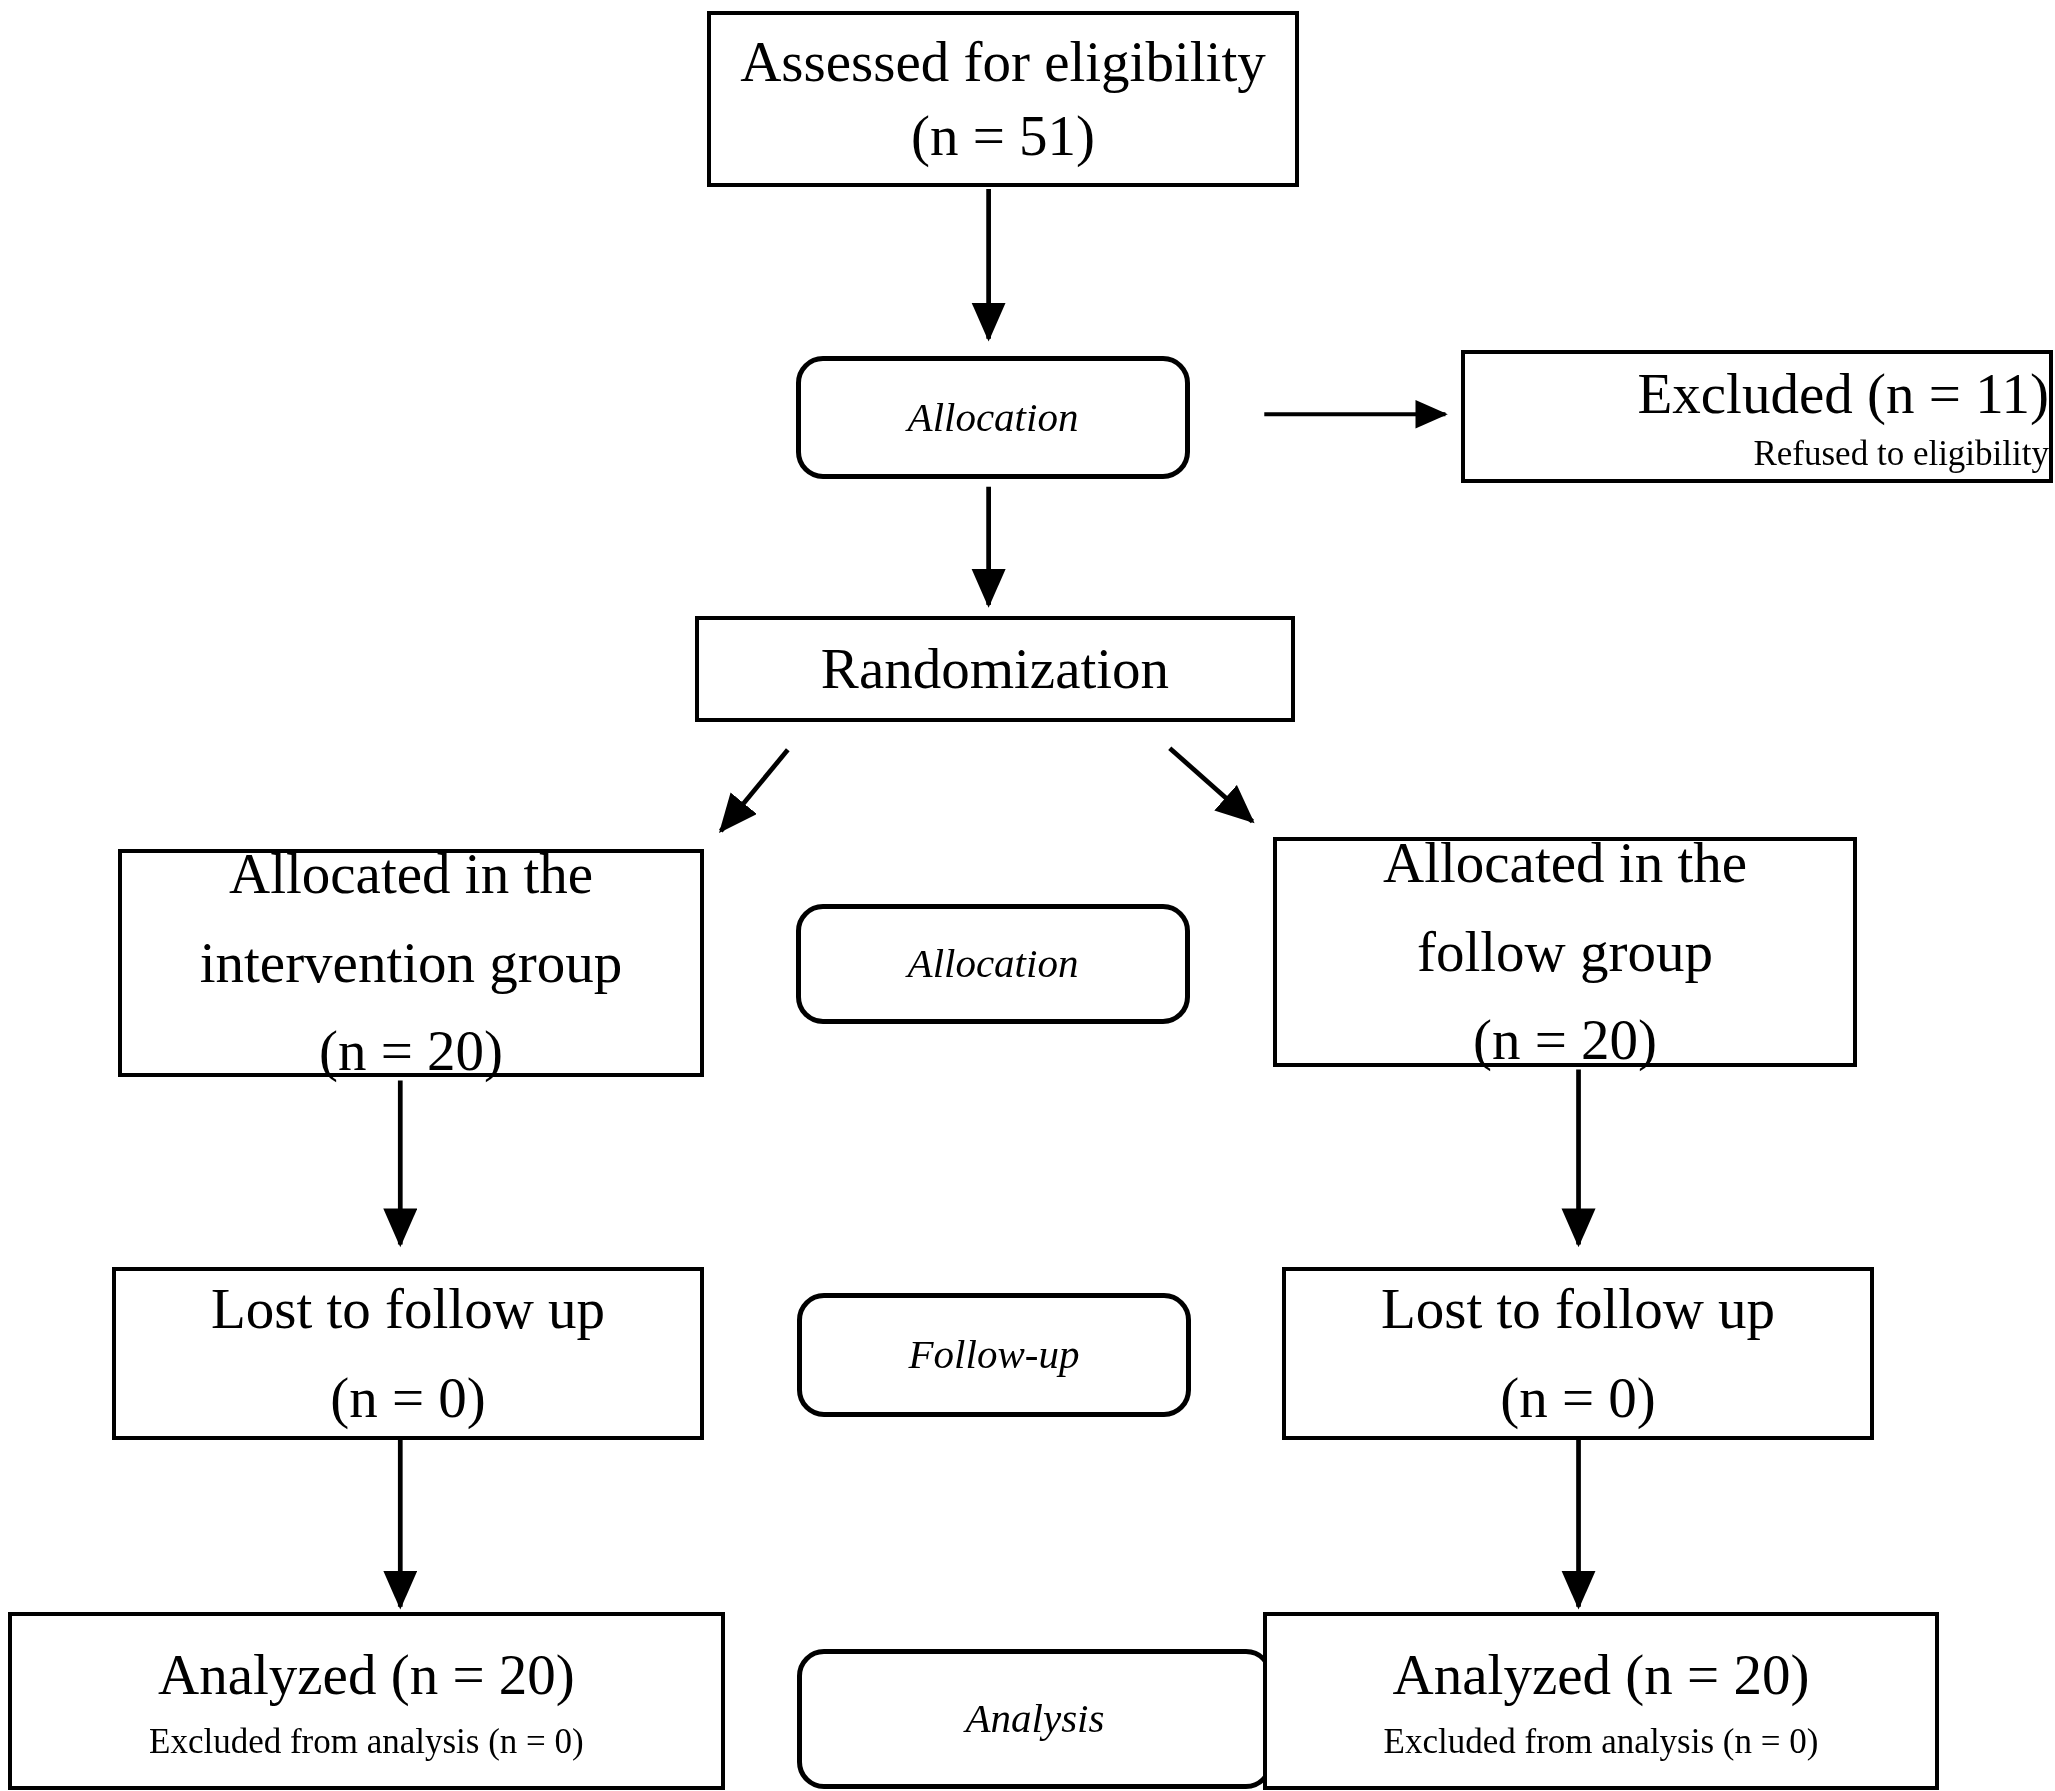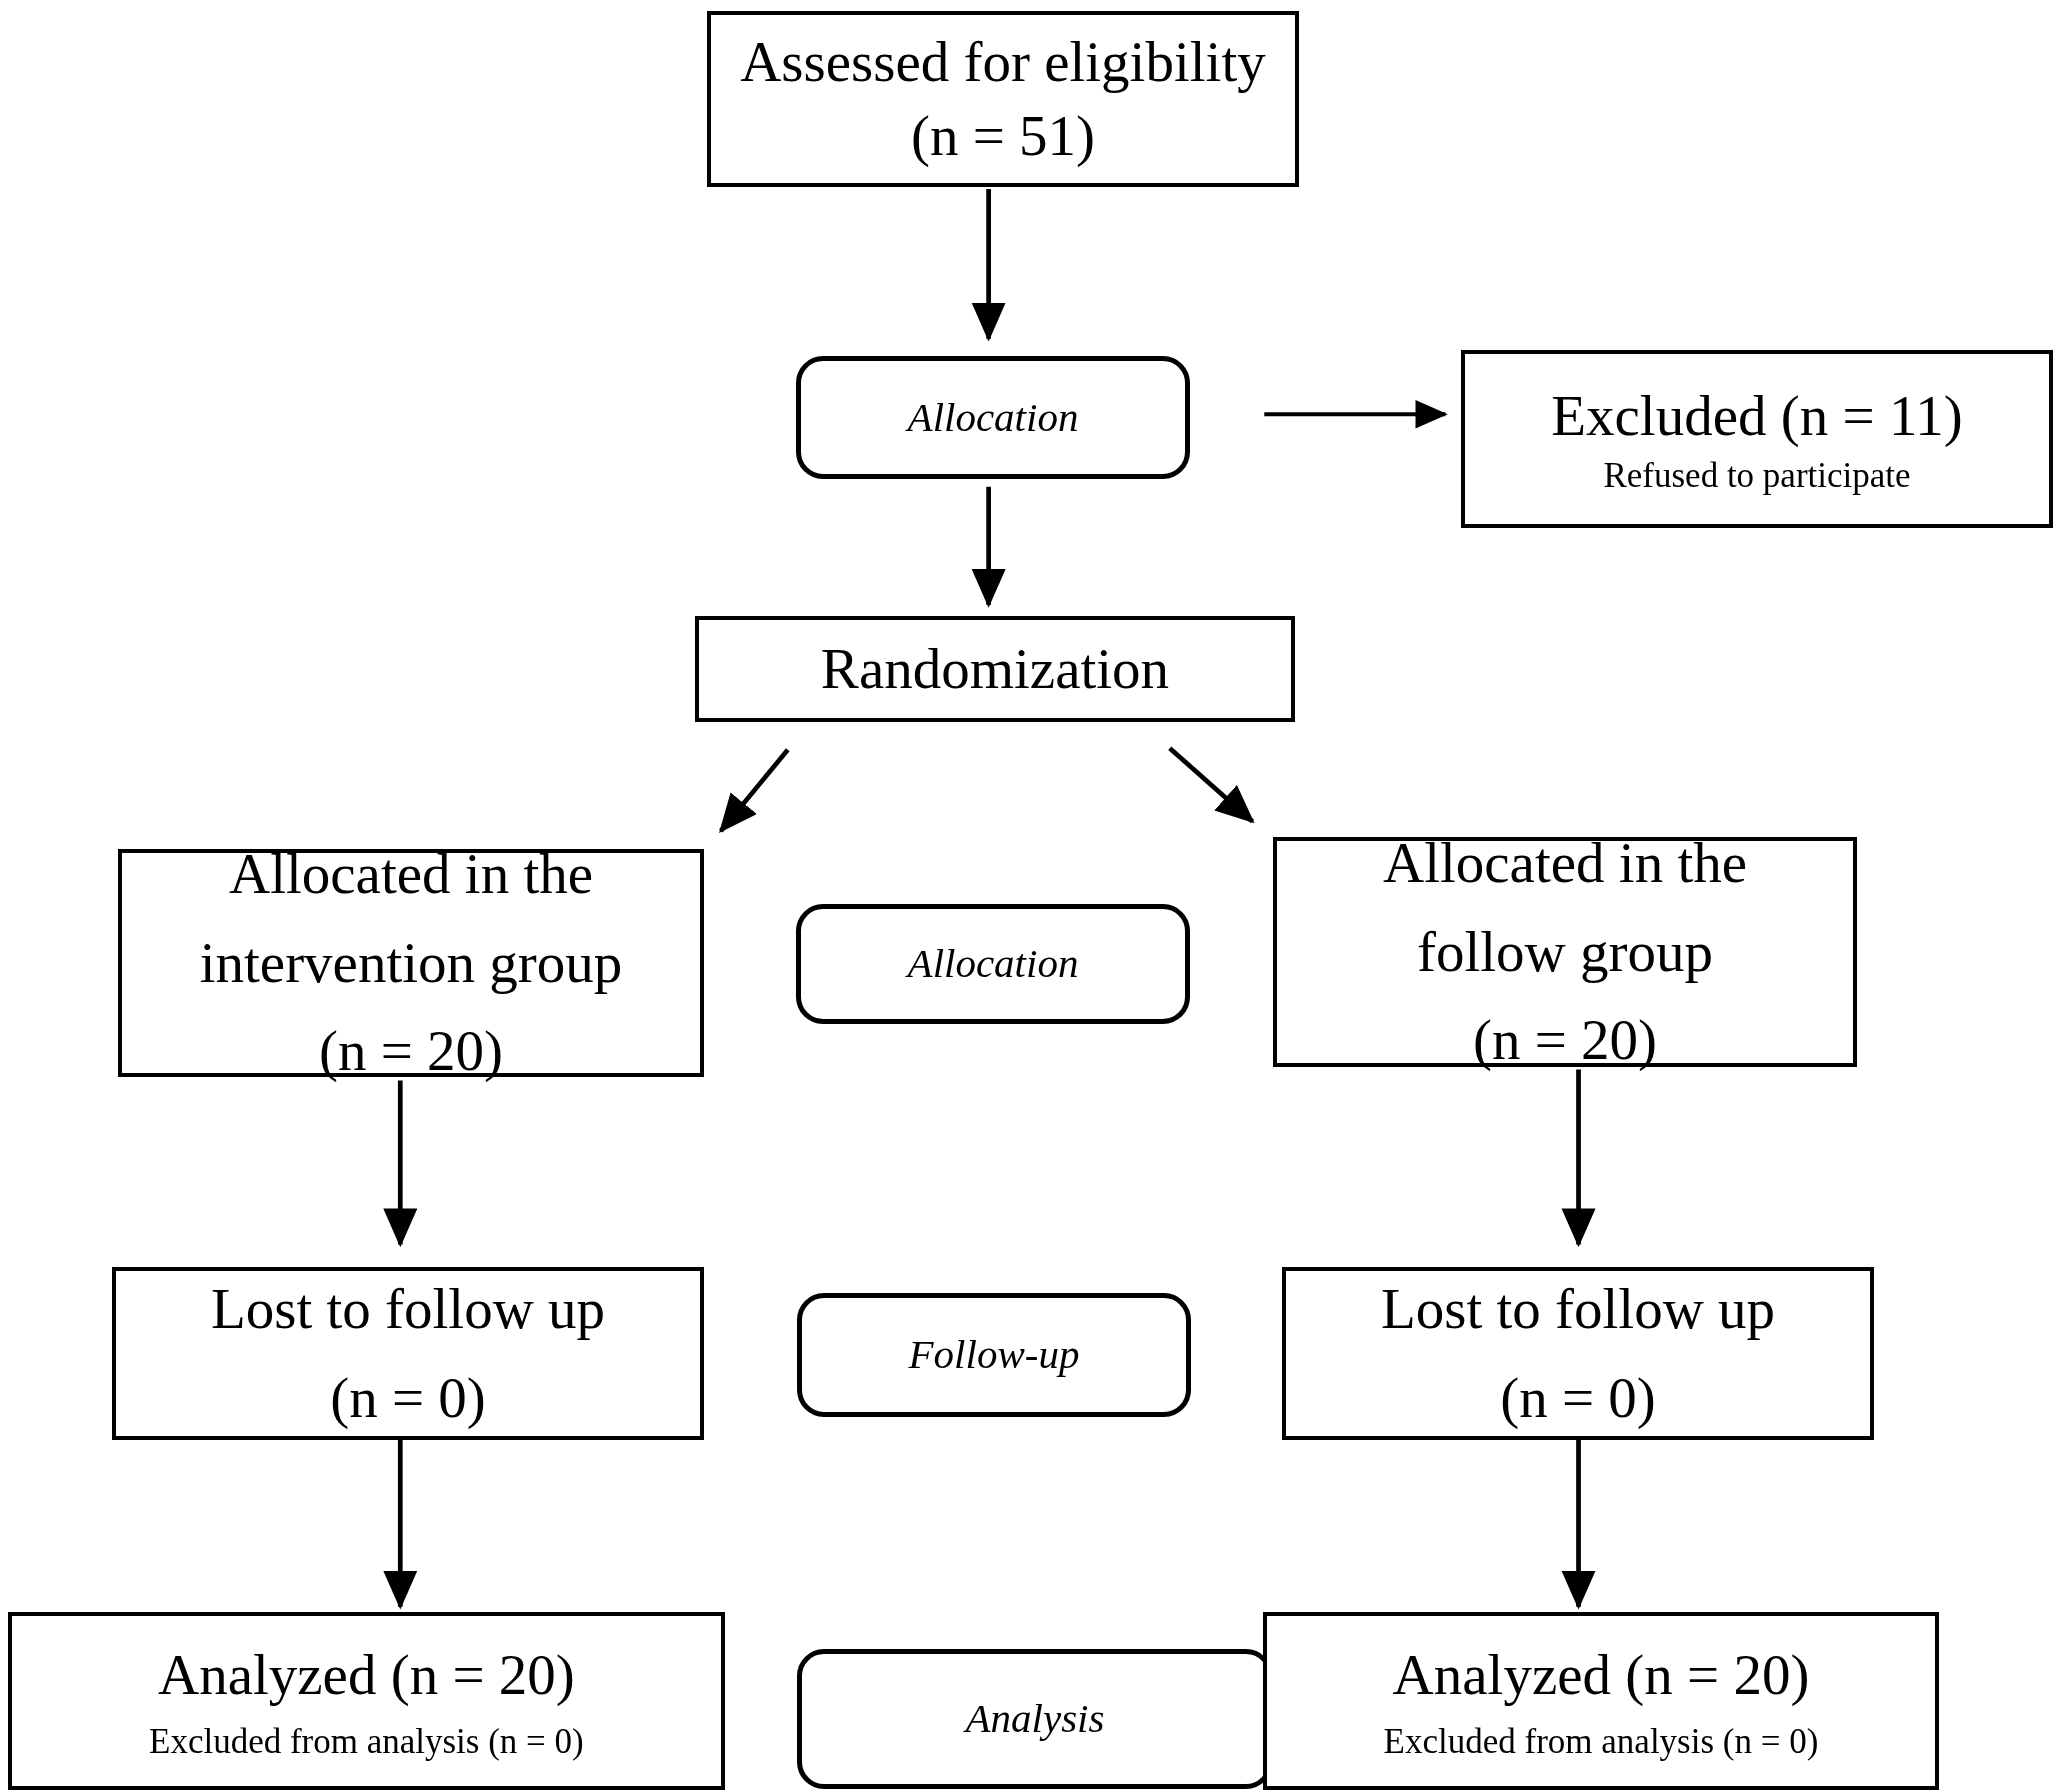--- a/index.html
+++ b/index.html
@@ -88,23 +88,23 @@
 
   <div class="node" style="left:707px; top:11px; width:592px; height:176px;">
     <span class="line">Assessed for eligibility</span>
     <span class="line">(n = 51)</span>
   </div>
 
   <div class="node rounded" style="left:796px; top:356px; width:394px; height:123px;">
     <span class="stage-label">Allocation</span>
   </div>
 
-  <div class="node" style="left:1461px; top:350px; width:592px; height:178px;">
+  <div class="node" style="left:1461px; top:350px; width:592px; height:133px;align-items:flex-end;">
     <span class="line">Excluded (n = 11)</span>
-    <span class="line small">Refused to participate</span>
+    <span class="line small">Refused to eligibility</span>
   </div>
 
   <div class="node" style="left:695px; top:616px; width:600px; height:106px;">
     <span class="line">Randomization</span>
   </div>
 
   <div class="node" style="left:118px; top:849px; width:586px; height:228px; line-height:1.55;">
     <span class="line">Allocated in the</span>
     <span class="line">intervention group</span>
     <span class="line">(n = 20)</span>

